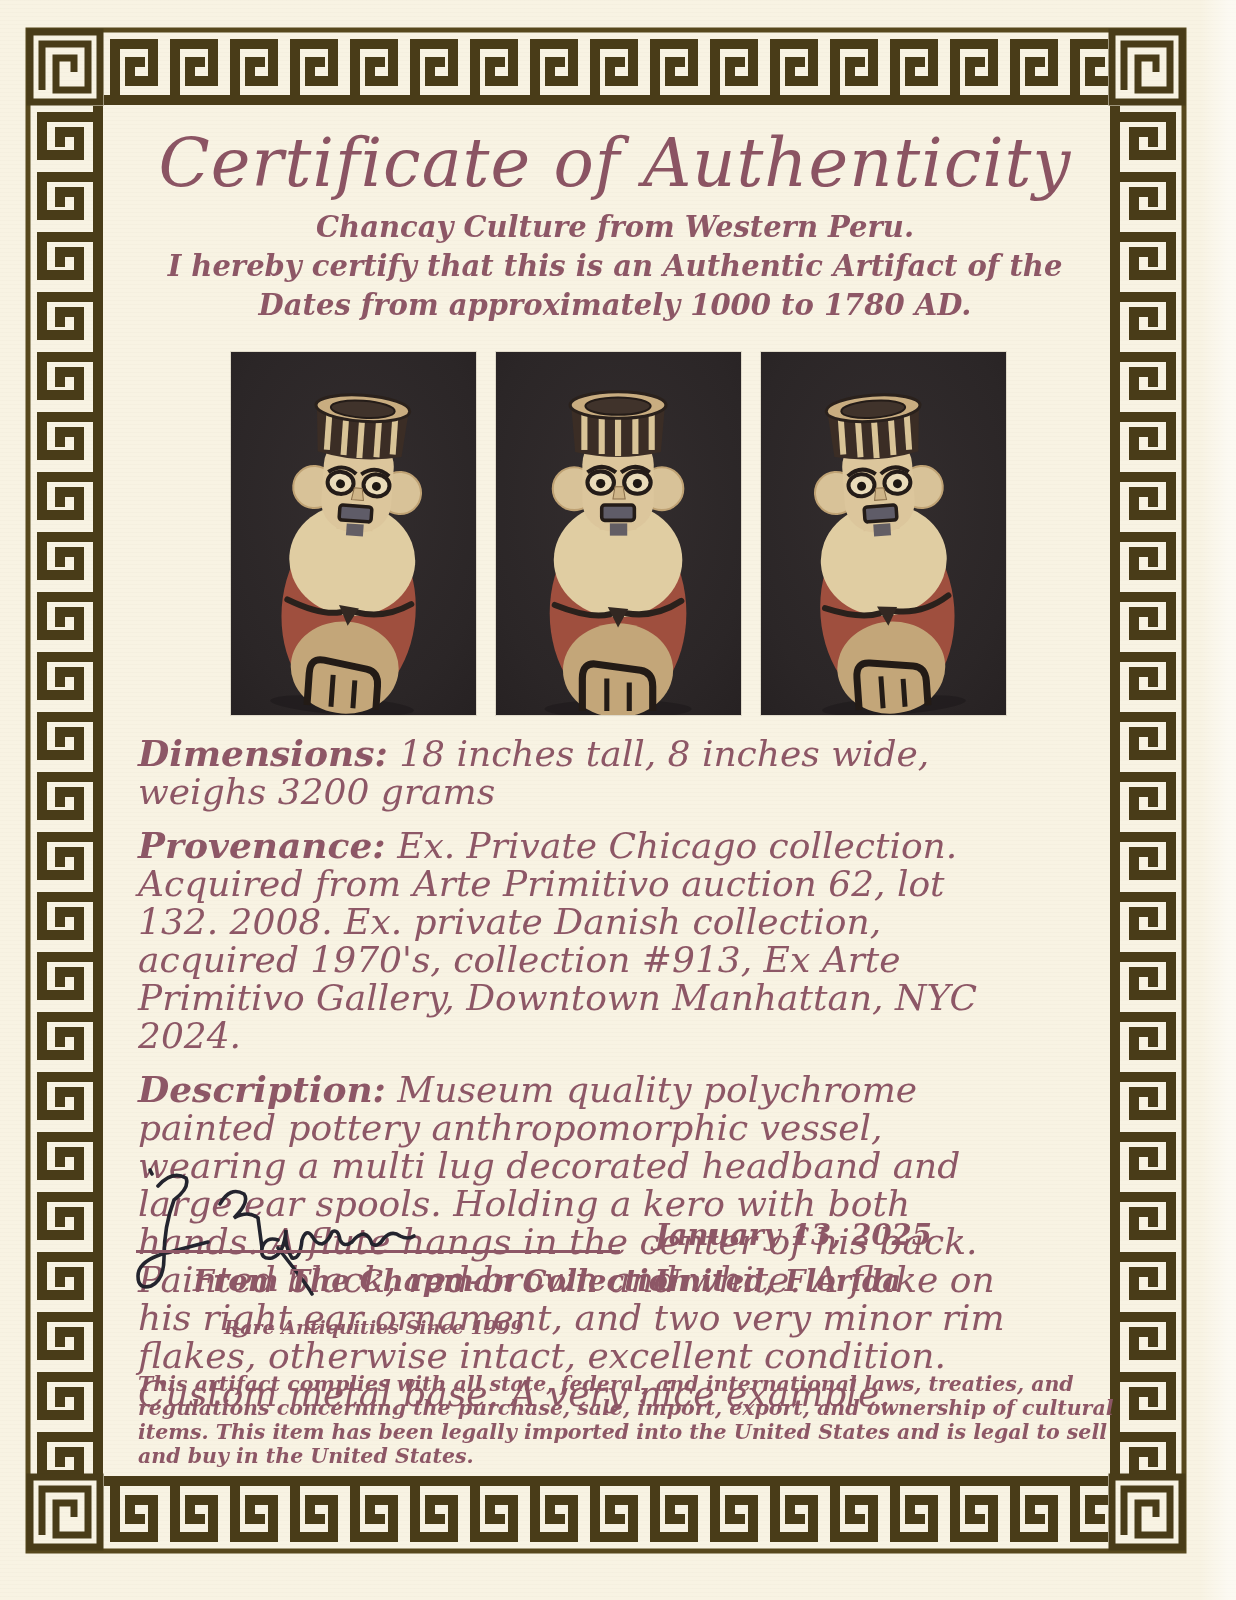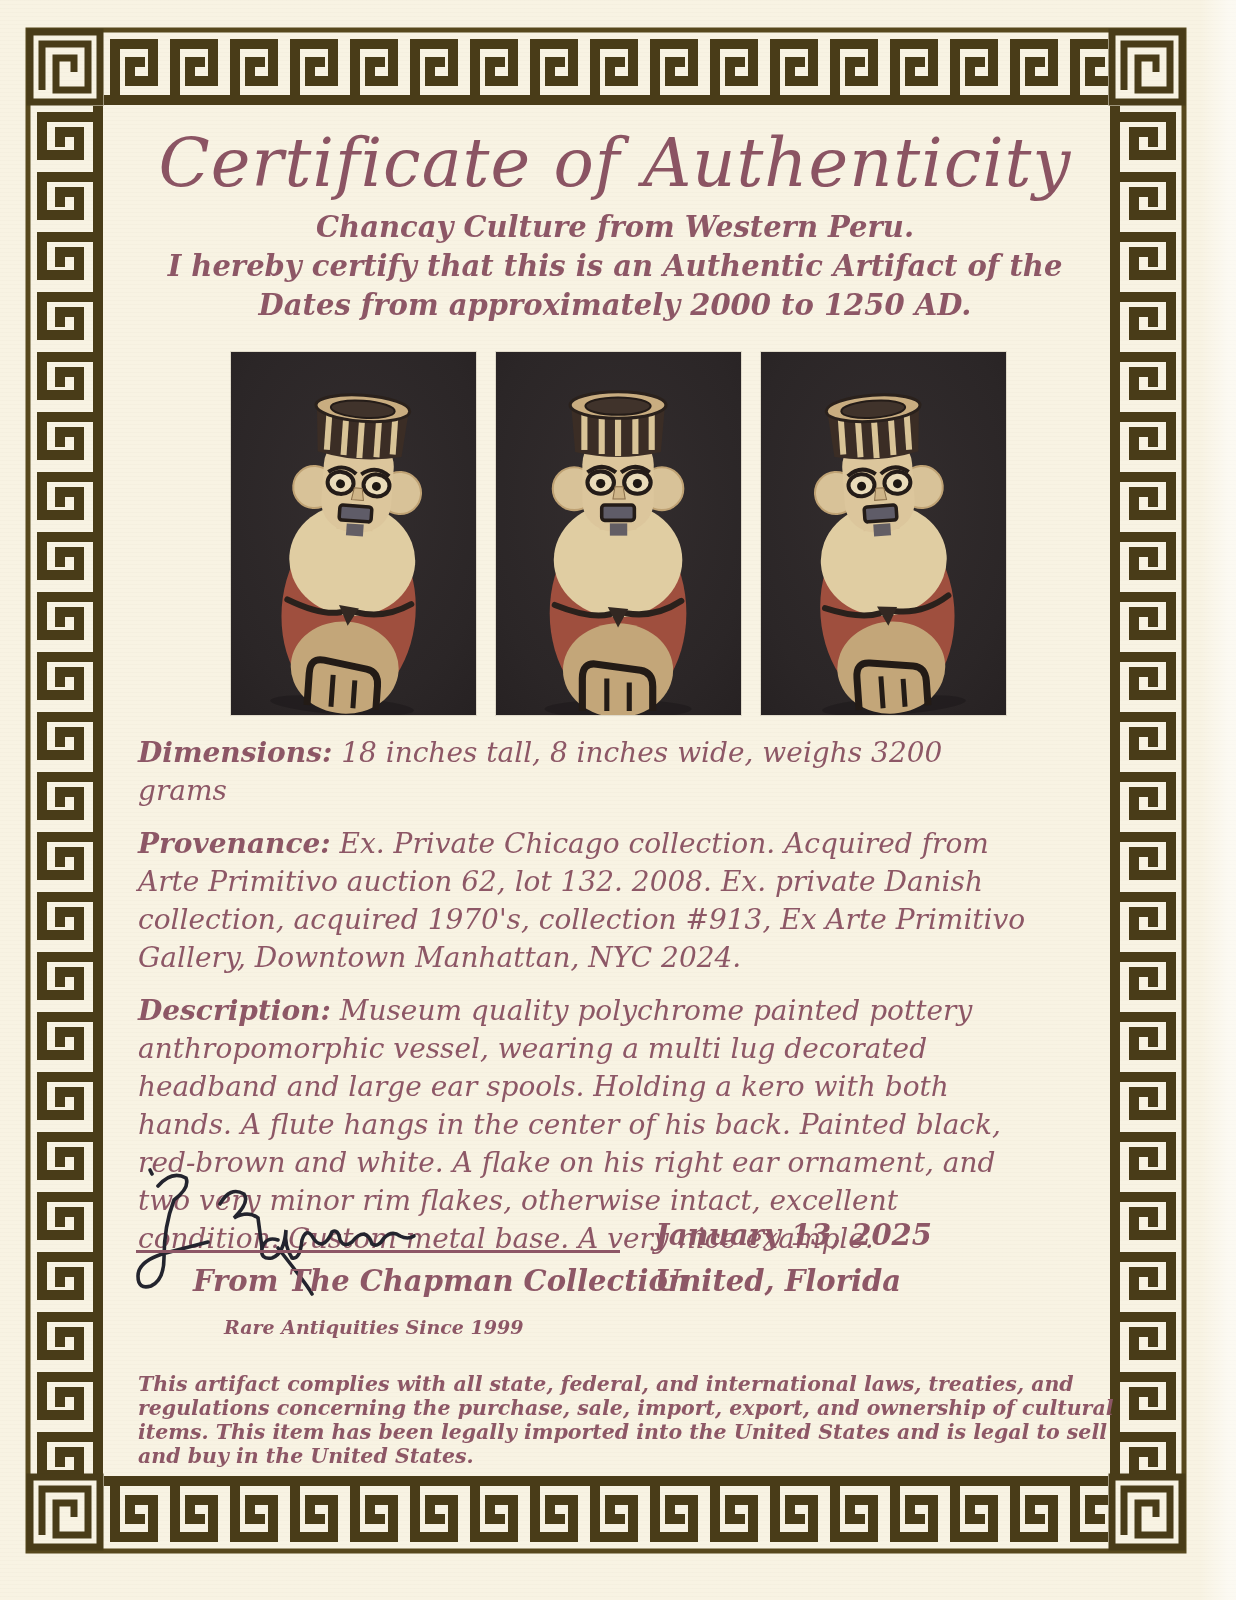--- a/index.html
+++ b/index.html
@@ -37,21 +37,21 @@
   .statement{text-align:center;font-weight:bold;font-size:29px;line-height:39px;}
   .statement span{display:block;}
   .photo-row{
     position:absolute;left:110px;top:352px;width:1016px;
     display:flex;justify-content:center;gap:20px;
   }
   .photo{width:245px;height:363px;box-shadow:0 0 0 1px rgba(90,80,60,0.15);}
   .photo svg{display:block;}
   .body-text{
     position:absolute;left:138px;top:734px;width:895px;
-    color:#8d5766;font-style:italic;font-size:28px;line-height:38px;
+    color:#8d5766;font-style:italic;font-size:36px;line-height:38px;
   }
   .body-text p{margin:0 0 15px 0;}
   .label{font-weight:bold;}
   .sig-area{position:absolute;left:0;top:0;width:1236px;height:1600px;pointer-events:none;}
   .sig-svg{position:absolute;left:128px;top:1152px;}
   .sig-line{position:absolute;left:136px;top:1250px;width:484px;height:3px;background:#8d5766;}
   .sig-date{position:absolute;left:655px;top:1218px;font-weight:bold;font-style:italic;font-size:29px;color:#8d5766;}
   .sig-from{position:absolute;left:193px;top:1264px;font-weight:bold;font-style:italic;font-size:29px;color:#8d5766;}
   .sig-loc{position:absolute;left:655px;top:1264px;font-weight:bold;font-style:italic;font-size:29px;color:#8d5766;}
   .sig-tagline{position:absolute;left:224px;top:1316px;font-weight:bold;font-style:italic;font-size:19px;color:#8d5766;}
@@ -135,21 +135,21 @@
     <use href="#cornerSq" x="1108" y="28"></use>
     <use href="#cornerSq" x="26" y="1473"></use>
     <use href="#cornerSq" x="1108" y="1473"></use>
   </svg>
 
   <div class="content">
     <h1 class="title">Certificate of Authenticity</h1>
     <div class="statement">
       <span>Chancay Culture from Western Peru.</span>
       <span>I hereby certify that this is an Authentic Artifact of the</span>
-      <span>Dates from approximately 2000 to 1250 AD.</span>
+      <span>Dates from approximately 1000 to 1780 AD.</span>
     </div>
   </div>
 
   <div class="photo-row">
     <div class="photo">
       <svg width="245" height="363" viewBox="0 0 245 363">
         <rect width="245" height="363" fill="url(#photoBg)"></rect>
         <use href="#vessel" transform="rotate(4 122 240) translate(-3 2)"></use>
       </svg>
     </div>

